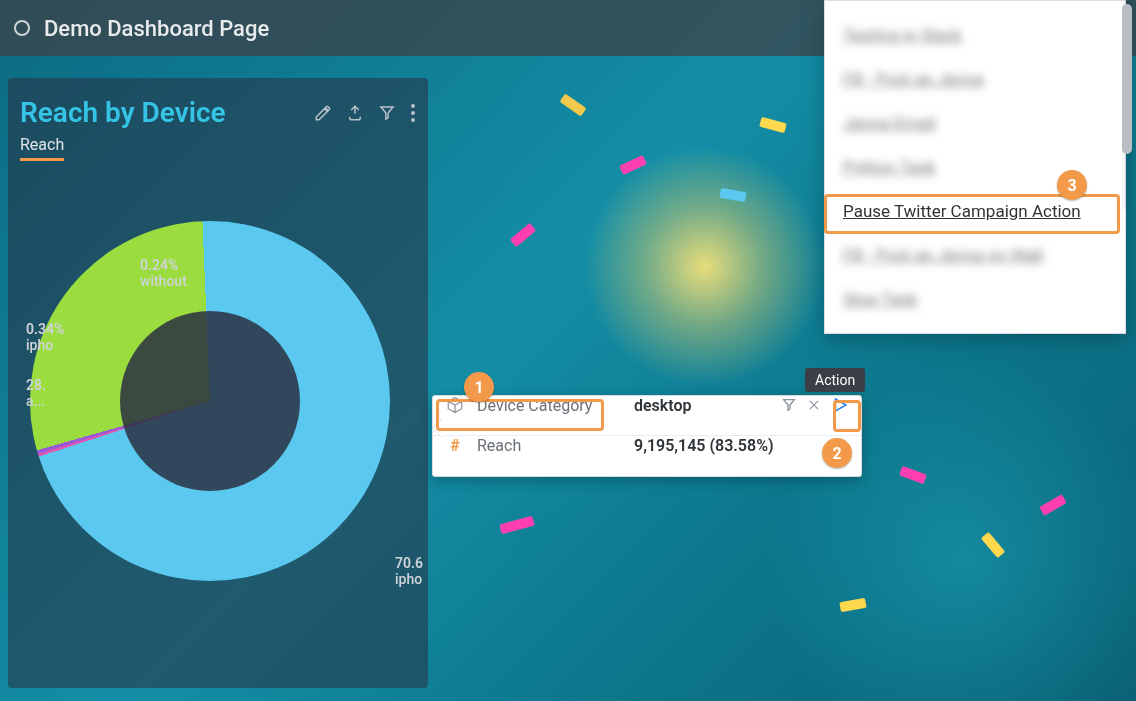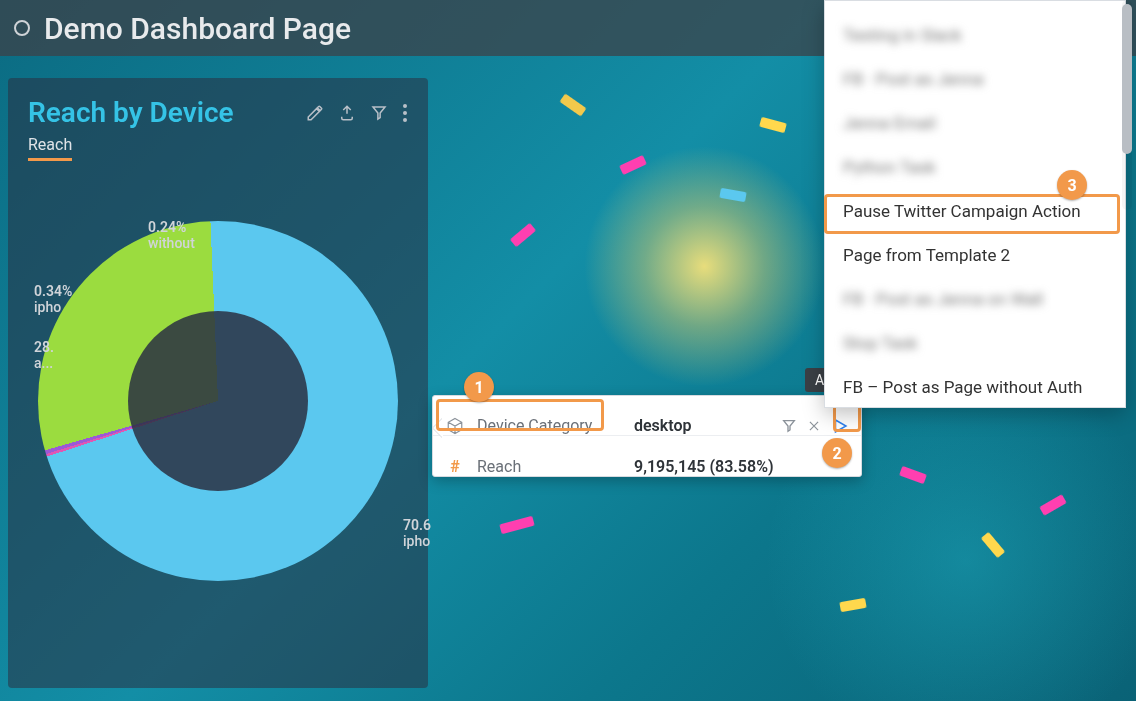--- a/index.html
+++ b/index.html
@@ -16,57 +16,57 @@
   }
   .conf { position: absolute; width: 26px; height: 10px; border-radius: 2px; filter: blur(.3px); }
 
   
   .topbar {
     position: absolute; top: 0; left: 0; right: 0; height: 56px;
     background: rgba(60,65,72,.75); display: flex; align-items: center;
     padding: 0 14px; gap: 14px; color: #e6e8ea;
   }
   .circle-icon { width: 16px; height: 16px; border: 2px solid #cfd3d7; border-radius: 50%; }
-  .page-title { font-size: 30px; font-weight: 500; color: #e8eaec; }
+  .page-title { font-size: 22px; font-weight: 500; color: #e8eaec; }
 
   
   .card {
     position: absolute; left: 8px; top: 78px; width: 420px; height: 610px;
     background: rgba(42,48,66,.55); border-radius: 4px; color: #cfd5dc;
-    padding: 18px 20px;
+    padding: 18px 12px;
   }
   .card-header { display: flex; align-items: center; justify-content: space-between; }
   .card-title { color: #35c3e6; font-size: 28px; font-weight: 600; }
   .card-icons { display: flex; gap: 14px; align-items: center; color: #b9c0c8; }
   .card-icons svg, .card-icons .dots { cursor: pointer; }
   .subtitle { margin-top: 6px; color: #dfe3e7; font-size: 16px; padding-bottom: 4px; display: inline-block; border-bottom: 3px solid #f2994a; }
 
   
   .donut-wrap { position: relative; width: 360px; height: 360px; margin-top: 60px; margin-left: 10px; }
   .donut { width: 360px; height: 360px; border-radius: 50%; position: relative;
     background: conic-gradient(var(--slices));
   }
   .donut::after { content:""; position:absolute; inset: 90px; background: rgba(42,48,66,.85); border-radius:50%; }
 
-  .pct { position: absolute; color: #d0d4d9; font-size: 14px; font-weight: 600; white-space: nowrap; }
+  .pct { position: absolute; color: #d0d4d9; font-size: 14px; font-weight: 600; white-space: nowrap; margin-top: 38px; }
   .pct .lbl { display:block; font-weight: 500; font-size: 14px; }
 
   
   .popover {
     position: absolute; left: 432px; top: 395px; width: 430px; height: 82px;
     background: #fff; border: 1px solid #d7dbe0; border-radius: 3px;
     box-shadow: 0 4px 14px rgba(0,0,0,.25);
     display: flex; flex-direction: column; font-size: 16px; color: #3a3f45;
   }
   .popover::before {
     content:""; position:absolute; left:-10px; top: 22px;
     border: 10px solid transparent; border-right-color: #fff;
     filter: drop-shadow(-1px 0 0 #d7dbe0);
   }
-  .popover-row { display:flex; align-items:flex-end; height: 40px; padding: 0 12px; gap: 12px; }
+  .popover-row { display:flex; align-items:flex-start; height: 40px; padding: 0 12px; gap: 12px; }
   .row-top { border-bottom: 1px solid #eceef1; }
   .dc-icon, .hash-icon { width: 20px; display:flex; justify-content:center; color:#8b929a; }
   .pop-label { width: 145px; color: #6a7078; }
   .pop-value { font-weight: 600; color: #2e3338; }
   .pop-actions { margin-left: auto; display:flex; gap: 10px; align-items:center; color:#8b929a; }
   .pop-actions .act { cursor:pointer; }
   .play { color:#2f80ed; }
 
   .highlight-box { position:absolute; border:3px solid #f2994a; border-radius:4px; pointer-events:none; }
 
@@ -81,21 +81,21 @@
     position:absolute; background:#3a3f45; color:#fff; padding:4px 10px;
     border-radius:3px; font-size:14px;
   }
 
   
   .dropdown {
     position:absolute; right:10px; top:0; width:302px; max-height:408px;
     background:#fff; border:1px solid #d9dde2; box-shadow:0 6px 20px rgba(0,0,0,.25);
     overflow:hidden; padding: 12px 0;
   }
-  .dd-item { padding: 12px 18px; font-size:17px; color:#333; cursor:pointer; }
+  .dd-item { padding: 12px 18px; font-size:17px; color:#333; cursor:pointer;text-decoration:underline; }
   .dd-item.blur { filter: blur(4px); color:#777; }
 
   .scrollbar-track { position:absolute; right:4px; top:0; width:10px; height:210px; background:rgba(0,0,0,.04); border-radius:5px;}
   .scrollbar-thumb { position:absolute; right:4px; top:4px; width:10px; height:150px; background:#b9bec4; border-radius:5px;}
 
   svg { display:block; }
 </style>
 </head>
 <body>
 
@@ -203,23 +203,21 @@
 
 <div class="tooltip-badge" style="left:805px; top:368px;">Action</div>
 
 <div class="dropdown">
   <div id="dd-list">
       <div class="dd-item blur">Testing in Slack</div>
       <div class="dd-item blur">FB · Post as Jenna</div>
       <div class="dd-item blur">Jenna Email</div>
       <div class="dd-item blur">Python Task</div>
       <div class="dd-item">Pause Twitter Campaign Action</div>
-      <div class="dd-item">Page from Template 2</div>
       <div class="dd-item blur">FB · Post as Jenna on Wall</div>
       <div class="dd-item blur">Stop Task</div>
-      <div class="dd-item">FB – Post as Page without Auth</div>
     </div>
 </div>
 <div class="highlight-box" style="left:824px; top:194px; width:296px; height:40px;"></div>
 <div class="step-badge" style="left:1057px; top:170px;">3</div>
 
 <div class="scrollbar-track"></div>
 <div class="scrollbar-thumb"></div>
 
 </body></html>

